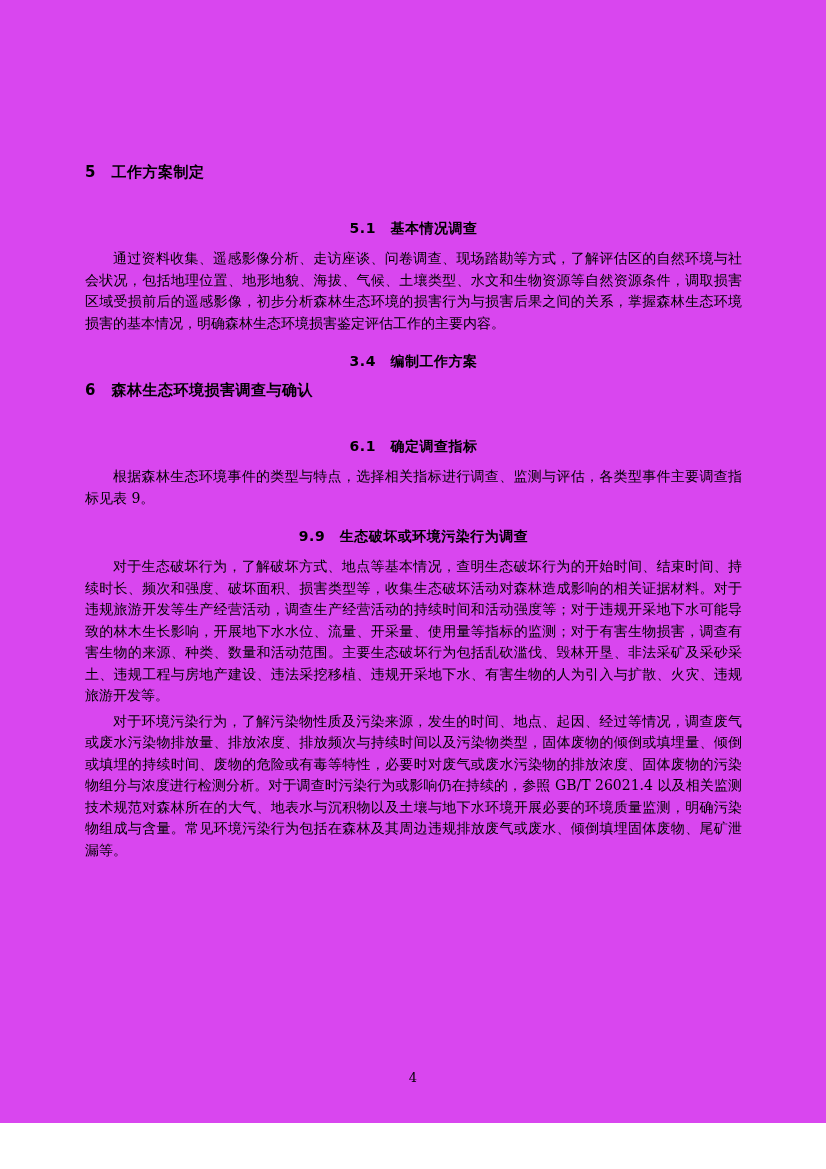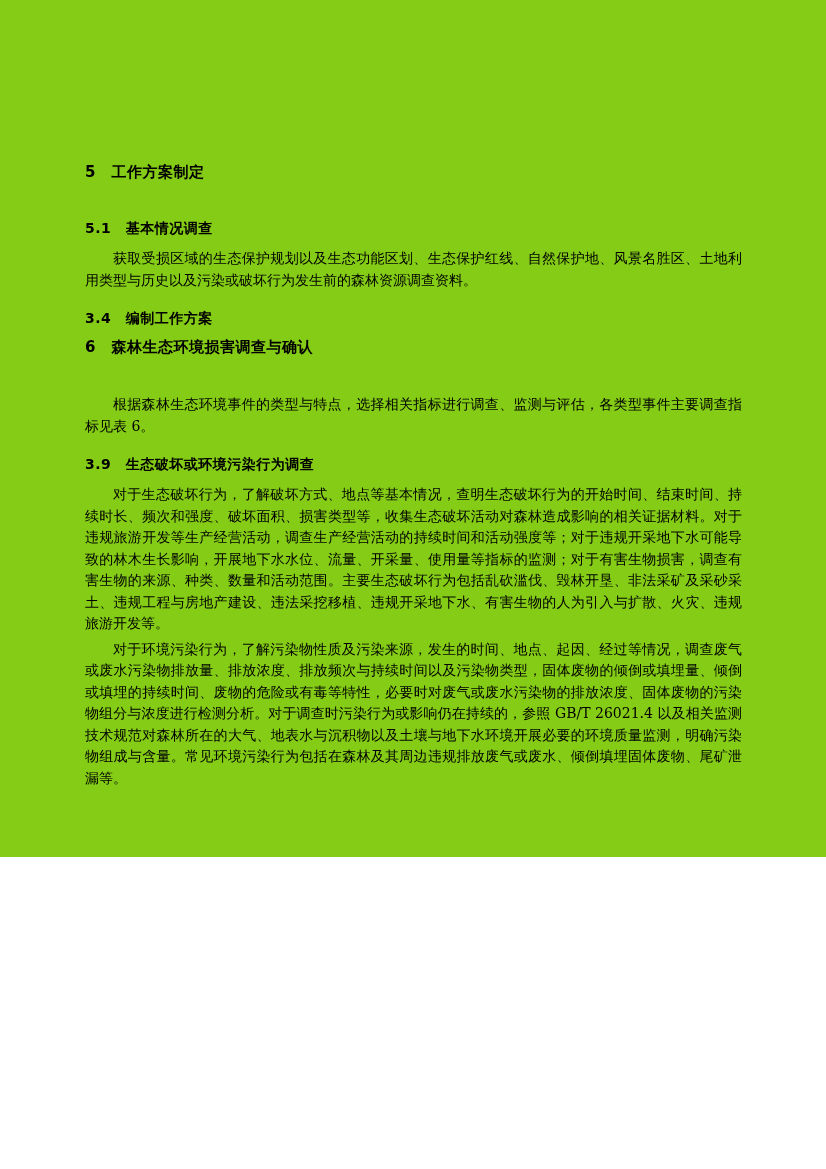--- a/index.html
+++ b/index.html
@@ -1,51 +1,52 @@
 <!DOCTYPE html>
 <html><head>
 <meta charset="utf-8">
 <style>
   html,body{margin:0;padding:0;background:#ffffff;}
   .page{
-    position:relative;width:826px;height:857px;background:#84cc16;overflow:hidden;
+    position:relative;width:826px;height:1123px;background:#d946ef;overflow:hidden;
     font-family:"DejaVu Serif","Liberation Serif",serif;color:#000;
   }
   .content{position:absolute;left:85px;top:163px;width:657px;}
   .heading1{
     font-family:"DejaVu Sans","Liberation Sans",sans-serif;
     font-weight:bold;font-size:15px;line-height:19px;
     margin:0 0 37px 0;color:#000;letter-spacing:0.5px;
   }
   .heading1.sec{}
   .heading2{
     font-family:"DejaVu Sans","Liberation Sans",sans-serif;
     font-weight:bold;font-size:14px;line-height:18px;
-    margin:18px 0 11px 0;color:#000;letter-spacing:0.5px;
+    margin:18px 0 11px 0;color:#000;letter-spacing:0.5px;text-align:center;
   }
   .paragraph{
     font-size:14px;line-height:21.5px;text-align:justify;
     text-indent:2em;margin:0 0 4px 0;color:#000;
   }
   .footer{
     position:absolute;left:0;top:1070px;width:100%;text-align:center;
     font-size:13px;color:#000;
   }
 </style>
 </head>
 <body>
 
 <div class="page">
   <div class="content" id="content">
       <div class="heading1">5　工作方案制定</div>
       <div class="heading2">5.1　基本情况调查</div>
-      <p class="paragraph">获取受损区域的生态保护规划以及生态功能区划、生态保护红线、自然保护地、风景名胜区、土地利用类型与历史以及污染或破坏行为发生前的森林资源调查资料。</p>
+      <p class="paragraph">通过资料收集、遥感影像分析、走访座谈、问卷调查、现场踏勘等方式，了解评估区的自然环境与社会状况，包括地理位置、地形地貌、海拔、气候、土壤类型、水文和生物资源等自然资源条件，调取损害区域受损前后的遥感影像，初步分析森林生态环境的损害行为与损害后果之间的关系，掌握森林生态环境损害的基本情况，明确森林生态环境损害鉴定评估工作的主要内容。</p>
       <div class="heading2">3.4　编制工作方案</div>
       <div class="heading1 sec">6　森林生态环境损害调查与确认</div>
-      <p class="paragraph">根据森林生态环境事件的类型与特点，选择相关指标进行调查、监测与评估，各类型事件主要调查指标见表 6。</p>
-      <div class="heading2">3.9　生态破坏或环境污染行为调查</div>
+      <div class="heading2">6.1　确定调查指标</div>
+      <p class="paragraph">根据森林生态环境事件的类型与特点，选择相关指标进行调查、监测与评估，各类型事件主要调查指标见表 9。</p>
+      <div class="heading2">9.9　生态破坏或环境污染行为调查</div>
       <p class="paragraph">对于生态破坏行为，了解破坏方式、地点等基本情况，查明生态破坏行为的开始时间、结束时间、持续时长、频次和强度、破坏面积、损害类型等，收集生态破坏活动对森林造成影响的相关证据材料。对于违规旅游开发等生产经营活动，调查生产经营活动的持续时间和活动强度等；对于违规开采地下水可能导致的林木生长影响，开展地下水水位、流量、开采量、使用量等指标的监测；对于有害生物损害，调查有害生物的来源、种类、数量和活动范围。主要生态破坏行为包括乱砍滥伐、毁林开垦、非法采矿及采砂采土、违规工程与房地产建设、违法采挖移植、违规开采地下水、有害生物的人为引入与扩散、火灾、违规旅游开发等。</p>
       <p class="paragraph">对于环境污染行为，了解污染物性质及污染来源，发生的时间、地点、起因、经过等情况，调查废气或废水污染物排放量、排放浓度、排放频次与持续时间以及污染物类型，固体废物的倾倒或填埋量、倾倒或填埋的持续时间、废物的危险或有毒等特性，必要时对废气或废水污染物的排放浓度、固体废物的污染物组分与浓度进行检测分析。对于调查时污染行为或影响仍在持续的，参照 GB/T 26021.4 以及相关监测技术规范对森林所在的大气、地表水与沉积物以及土壤与地下水环境开展必要的环境质量监测，明确污染物组成与含量。常见环境污染行为包括在森林及其周边违规排放废气或废水、倾倒填埋固体废物、尾矿泄漏等。</p>
     </div>
   <div class="footer">
     <span>4</span>
   </div>
 </div>
 
 </body></html>

